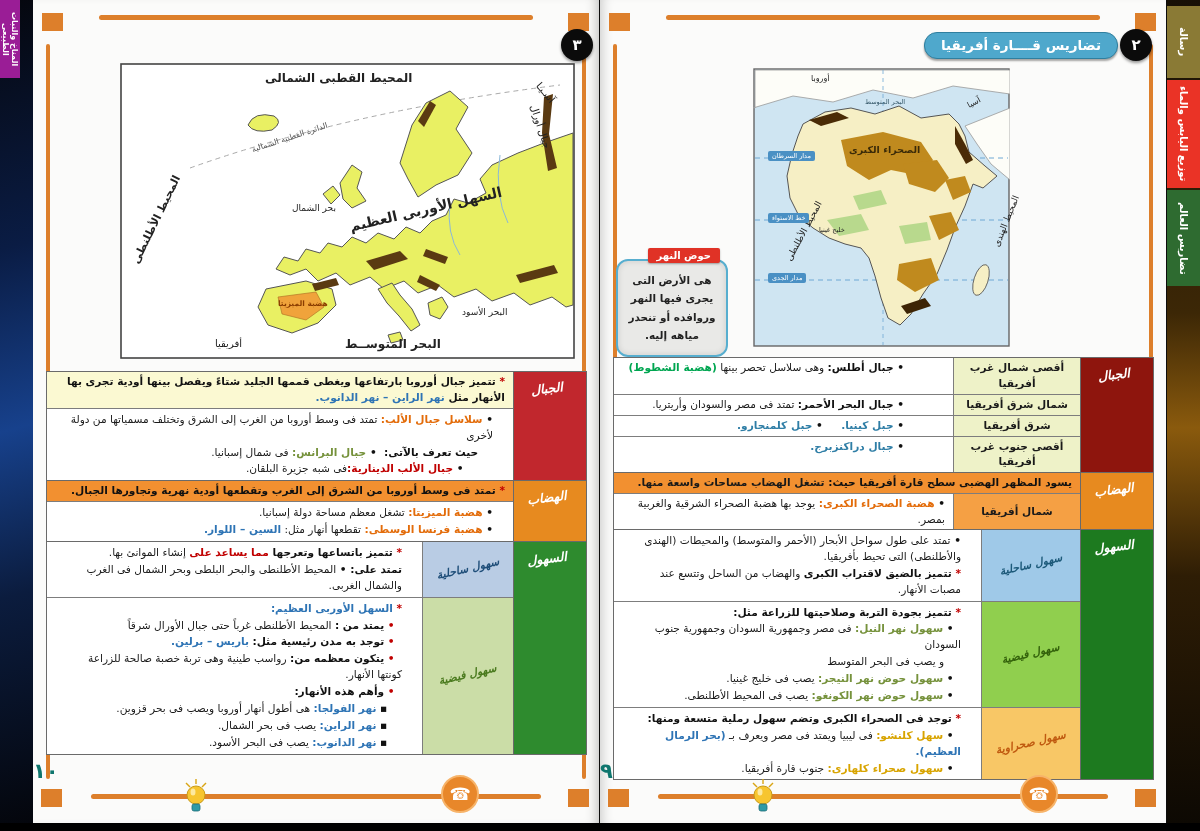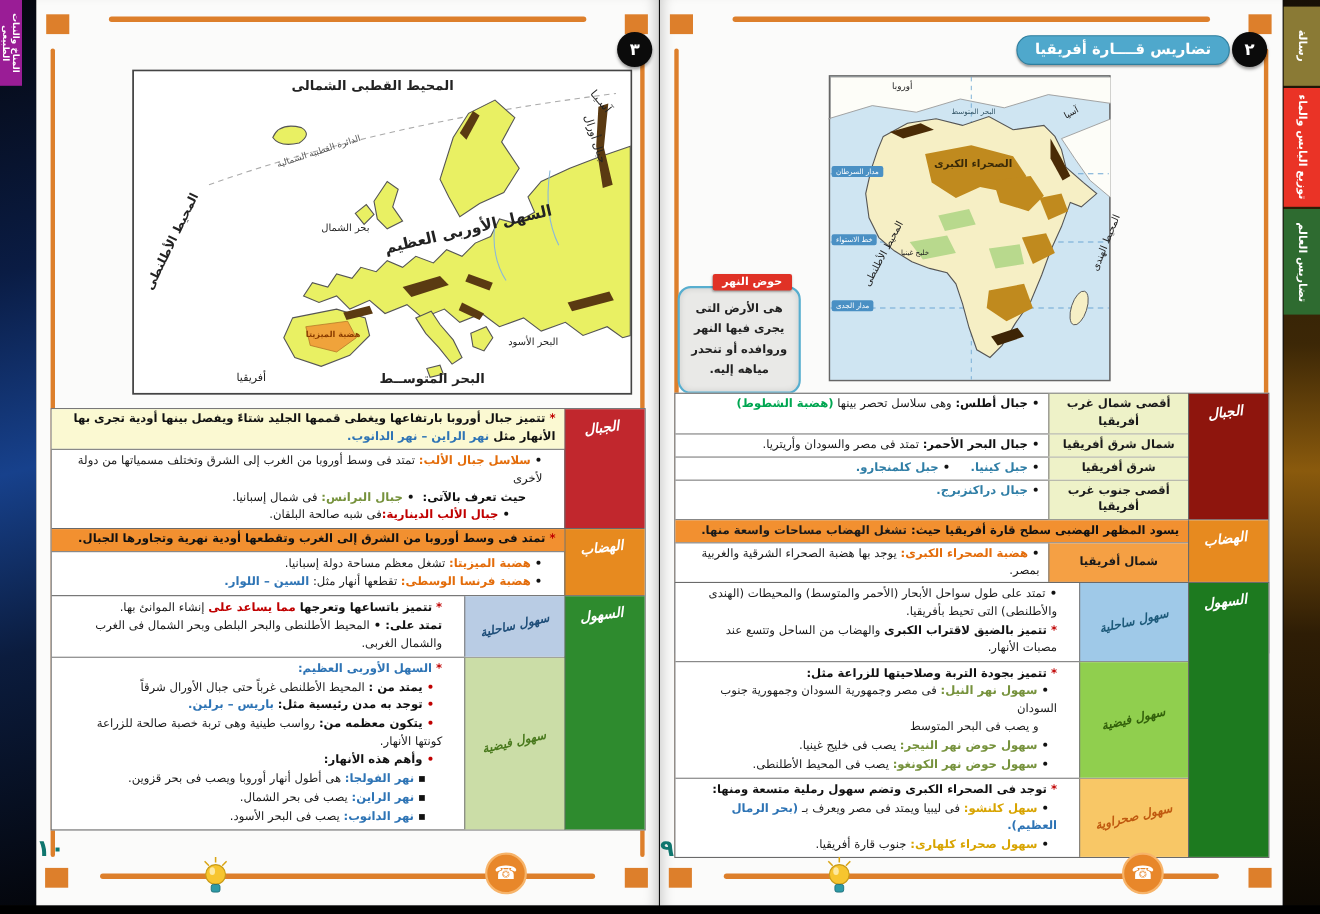--- a/index.html
+++ b/index.html
@@ -91,21 +91,21 @@
   .note-yellow{display:block;background:#fbf9d2;padding:2px 8px;}
   .blockrow{display:block;padding:2px 8px;}
   .tbl-af1 .row-label{width:118px;}
   .tbl-af2 .row-label{width:90px;}
   .tbl-eu .plains .row-label{width:82px;}
   .head-mtn-af{background:#8e150d;}
   .head-mtn-eu{background:#c1272d;}
   .head-plt{background:#e78a1f;}
   .head-pln-af{background:#1d7a1f;}
   .head-pln-eu{background:#2e8b2e;}
-  .lbl-yg{background:#eef2c8;}
+  .lbl-yg{background:#eef2c8;margin-left:41px;}
   .lbl-or{background:#f5a044;}
   .sub{font-style:italic;transform:none;}
   .sub > span{display:block;transform:rotate(-13deg);font-size:11px;}
   .sub-coast-af{background:#9fc9e8;color:#1d5a7a;}
   .sub-flood-af{background:#90cf4e;color:#33610b;}
   .sub-desert-af{background:#f8c766;color:#c05a10;}
   .sub-coast-eu{background:#b9cce4;color:#1f4e79;}
   .sub-flood-eu{background:#cbdda7;color:#4a7a1e;}
 
   .ln{margin:1px 12px;}
@@ -118,21 +118,21 @@
   .sg-r{color:#c00000;font-weight:bold;}
   .sg-o{color:#e36c0a;font-weight:bold;}
   .sg-g{color:#00a651;font-weight:bold;}
   .sg-g2{color:#76923c;font-weight:bold;}
   .sg-t{color:#2f7ea6;font-weight:bold;}
   .sg-bl{color:#2e74b5;font-weight:bold;}
   .sg-y{color:#d8a400;font-weight:bold;text-align:right;}
 
   
   .latpill{position:absolute;background:#4a90c4;color:#fff;font-size:6.5px;padding:1px 4px;
-    border-radius:2px;direction:rtl;}
+    border-radius:2px;direction:rtl;margin-left:12px;}
 </style>
 </head>
 <body>
 
 <div class="stage">
 
   <div class="edge-left">
     <div class="vtab vtab-purple">
       <span>المناخ والنبات الطبيعى</span>
     </div>
@@ -204,21 +204,21 @@
     <div class="tbl tbl-eu" style="top:371px;">
       <div class="sec">
         <div class="sec-head head-mtn-eu">
           <span class="sec-title">الجبال</span>
         </div>
         <div class="sec-body">
           <div class="row note-yellow"><span class="sg-st">* </span><span class="sg-b">تتميز جبال أوروبا بارتفاعها ويغطى قممها الجليد شتاءً ويفصل بينها أودية تجرى بها الأنهار مثل </span><span class="sg-bl">نهر الراين – نهر الدانوب.</span></div>
           <div class="row blockrow">
               <div class="ln"><span class="sg-bk">• </span><span class="sg-o">سلاسل جبال الألب:</span><span class="sg-p"> تمتد فى وسط أوروبا من الغرب إلى الشرق وتختلف مسمياتها من دولة لأخرى</span></div>
               <div class="ln"><span class="sg-b">&nbsp;&nbsp;&nbsp;&nbsp;حيث تعرف بالآتى:</span><span class="sg-bk">&nbsp;&nbsp;• </span><span class="sg-g2">جبال البرانس:</span><span class="sg-p"> فى شمال إسبانيا.</span></div>
-              <div class="ln"><span class="sg-bk">&nbsp;&nbsp;&nbsp;&nbsp;&nbsp;&nbsp;&nbsp;&nbsp;• </span><span class="sg-r">جبال الألب الدينارية:</span><span class="sg-p">فى شبه صالحة البلقان.</span></div>
+              <div class="ln"><span class="sg-bk">&nbsp;&nbsp;&nbsp;&nbsp;&nbsp;&nbsp;&nbsp;&nbsp;• </span><span class="sg-r">جبال الألب الدينارية:</span><span class="sg-p">فى شبه جزيرة البلقان.</span></div>
             </div>
         </div>
       </div>
       <div class="sec">
         <div class="sec-head head-plt">
           <span class="sec-title">الهضاب</span>
         </div>
         <div class="sec-body">
           <div class="row banner"><span class="sg-st">* </span><span class="sg-b">تمتد فى وسط أوروبا من الشرق إلى الغرب وتقطعها أودية نهرية وتجاورها الجبال.</span></div>
           <div class="row blockrow">

